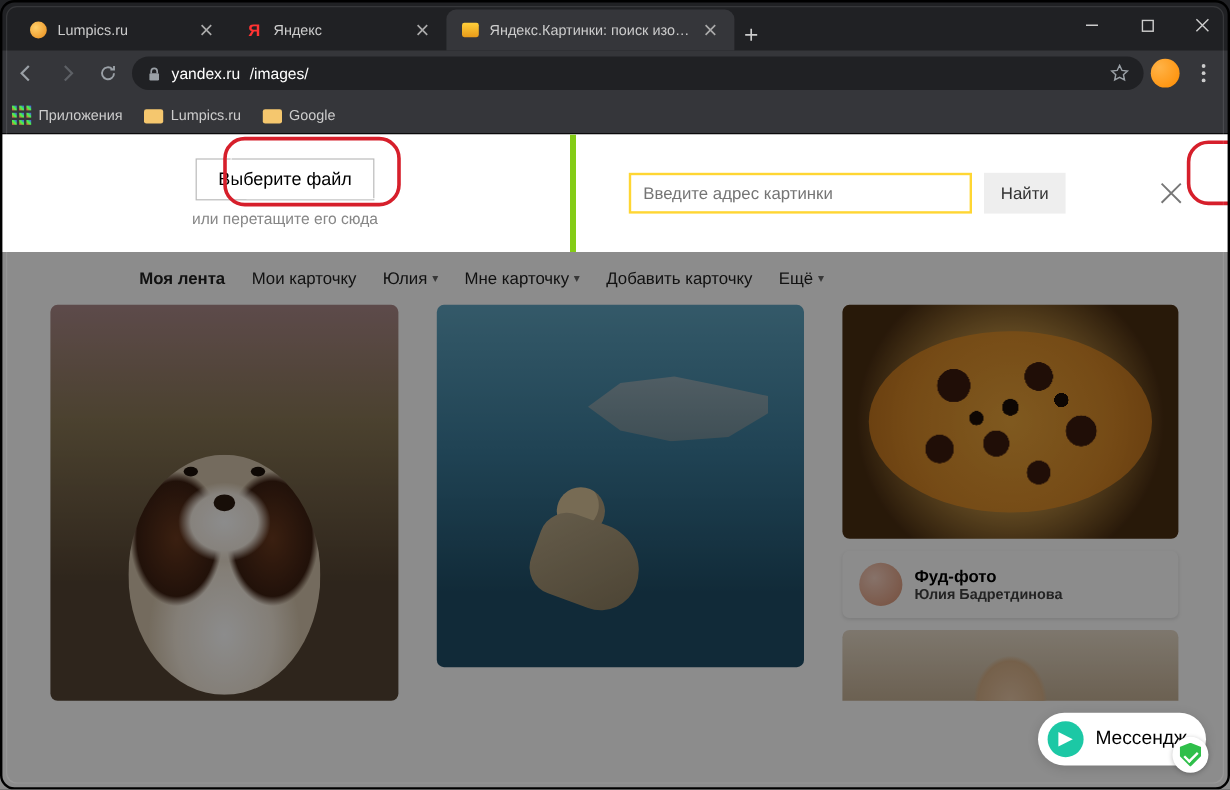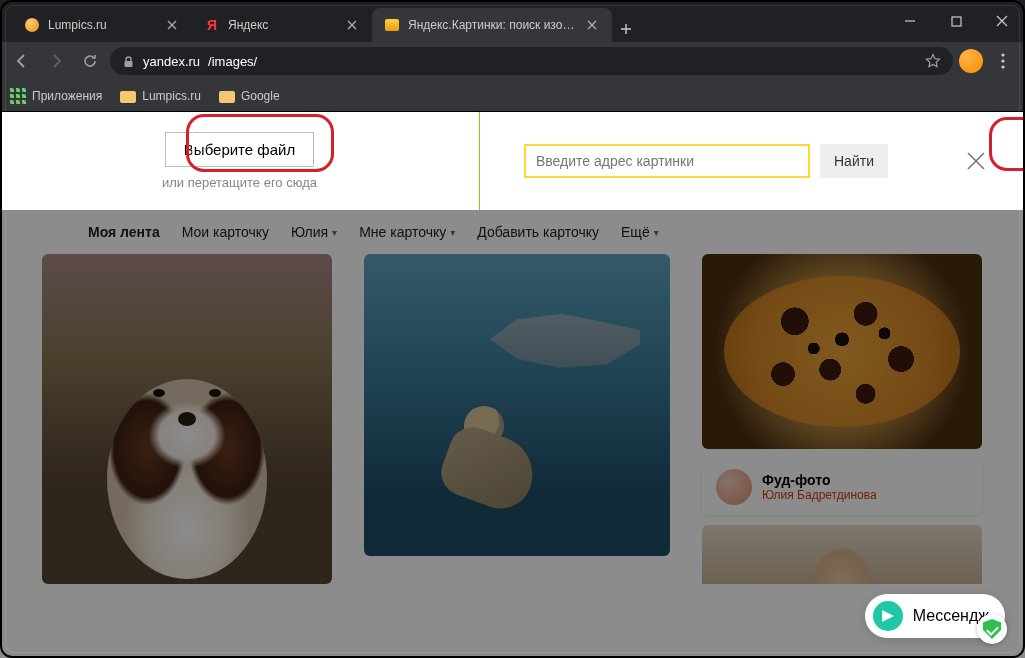--- a/index.html
+++ b/index.html
@@ -32,36 +32,36 @@
 .bookmarks { height: 32px; background: #35363a; display: flex; align-items: center; padding: 0 10px; gap: 18px; border-bottom: 1px solid #000; }
 .bm { display: flex; align-items: center; gap: 6px; color: #ccc; font-size: 12px; cursor: pointer; }
 .bm-ico { width: 16px; height: 16px; }
 .apps-ico { display: grid; grid-template-columns: repeat(3,4px); grid-template-rows: repeat(3,4px); gap: 2px; }
 .apps-ico span { background: linear-gradient(45deg,#f44,#4f4,#44f); width: 4px; height: 4px; }
 .folder-ico { background: #f5c76e; border-radius: 2px; width: 16px; height: 12px; position: relative; top: 1px; }
 
 .page { position: relative; height: calc(658px - 42px - 38px - 32px); background: #fff; overflow: hidden; }
 
 .upload-panel { height: 98px; background: #fff; display: flex; position: relative; z-index: 5; }
-.upload-left { flex: 0 0 480px; display: flex; flex-direction: column; align-items: center; justify-content: center; border-right: 1px solid #84cc16; position: relative; }
+.upload-left { flex: 0 0 480px; display: flex; flex-direction: column; align-items: center; justify-content: center; border-right: 5px solid #84cc16; position: relative; }
 .file-btn { padding: 8px 18px; border: 1px solid #bbb; background: #fff; font-size: 15px; cursor: pointer; }
 .drag-hint { margin-top: 8px; color: #868686; font-size: 13px; }
 .upload-right { flex: 1; display: flex; align-items: center; justify-content: flex-start; padding-left: 44px; gap: 10px; position: relative; }
 .url-input { width: 286px; height: 34px; border: 2px solid #ffd633; padding: 0 10px; font-size: 14px; outline: none; }
 .find-btn { height: 34px; padding: 0 14px; background: #eee; border: none; font-size: 14px; color: #333; cursor: pointer; }
 .close-x { position: absolute; right: 36px; top: 50%; transform: translateY(-50%); width: 26px; height: 26px; cursor: pointer; display: flex; align-items: center; justify-content: center; }
 
 .highlight-ring { position: absolute; border: 3px solid #d61f2b; border-radius: 18px; pointer-events: none; z-index: 6; }
 .highlight-ring::after { content: ""; position: absolute; inset: 3px; border: 1px solid rgba(255,255,255,.8); border-radius: 14px; }
 .ring1 { left: 186px; top: 2px; width: 148px; height: 58px; }
 .ring2 { left: 509px; top: 5px; width: 310px; height: 54px; }
 
 .dim-layer { position: absolute; left: 0; right: 0; top: 98px; bottom: 0; background: rgba(0,0,0,.45); z-index: 4; pointer-events: none; }
 
-.nav-row { height: 44px; display: flex; align-items: center; gap: 22px; padding-left: 88px; font-size: 14px; color: #222; }
+.nav-row { height: 44px; display: flex; align-items: center; gap: 22px; padding-left: 116px; font-size: 14px; color: #222; }
 .nav-item { display: flex; align-items: center; gap: 4px; cursor: pointer; }
 .nav-item.bold { font-weight: 700; }
 .chev { font-size: 10px; color: #666; }
 
 .gallery { display: flex; gap: 32px; padding: 0 42px; height: 330px; }
 .card { border-radius: 6px; overflow: hidden; position: relative; }
 .card1 { width: 290px; height: 330px; background: linear-gradient(180deg,#a88 0%,#875 30%,#543 70%); }
 .dog { position: absolute; inset: 0; }
 .dog::before { content: ""; position: absolute; left: 50%; top: 38%; width: 160px; height: 200px; transform: translateX(-50%); background: radial-gradient(ellipse 70px 60px at 50% 28%, #fff 0%, #f5ede3 40%, transparent 55%), radial-gradient(ellipse 55px 80px at 25% 35%, #6b3a1f 0%, #3d2012 60%, transparent 70%), radial-gradient(ellipse 55px 80px at 75% 35%, #6b3a1f 0%, #3d2012 60%, transparent 70%), radial-gradient(ellipse 90px 120px at 50% 75%, #fff 0%, #f0e6d8 45%, #d4c4ac 70%); border-radius: 50%; }
 .dog::after { content: ""; position: absolute; left: 50%; top: 48%; transform: translateX(-50%); width: 18px; height: 14px; background: #2b1a10; border-radius: 50%; box-shadow: -28px -26px 0 -3px #1a0f08, 28px -26px 0 -3px #1a0f08; }
@@ -75,21 +75,21 @@
 
 .card3 { width: 280px; height: 200px; background: radial-gradient(circle at 50% 50%, #d9b87a 0%, #c79848 35%, #4a2e12 75%); border-radius: 6px; }
 .pizza-top { position: absolute; inset: 22px; border-radius: 50%; background: radial-gradient(circle,#e8a33a 0%,#d68828 60%,#b86b1a 100%); }
 .pizza-top::before { content: ""; position: absolute; inset: 0; background: radial-gradient(circle 14px at 30% 30%, #3b1a0e 98%, transparent), radial-gradient(circle 12px at 60% 25%, #3b1a0e 98%, transparent), radial-gradient(circle 13px at 75% 55%, #3b1a0e 98%, transparent), radial-gradient(circle 11px at 45% 62%, #3b1a0e 98%, transparent), radial-gradient(circle 12px at 25% 65%, #3b1a0e 98%, transparent), radial-gradient(circle 10px at 60% 78%, #3b1a0e 98%, transparent), radial-gradient(circle 7px at 50% 42%, #1a0d06 98%, transparent), radial-gradient(circle 6px at 38% 48%, #1a0d06 98%, transparent), radial-gradient(circle 6px at 68% 38%, #1a0d06 98%, transparent); }
 
 .col3 { display: flex; flex-direction: column; gap: 10px; }
 .author-card { background: #fff; border-radius: 6px; padding: 10px 14px; display: flex; align-items: center; gap: 10px; box-shadow: 0 1px 3px rgba(0,0,0,.1); }
 .author-ava { width: 36px; height: 36px; border-radius: 50%; background: radial-gradient(circle at 35% 35%, #f5d0c0, #d89070); }
 .author-txt { display: flex; flex-direction: column; }
 .author-title { font-size: 14px; font-weight: 700; }
-.author-name { font-size: 12px; color: #c2410c; }
+.author-name { font-size: 12px; color: #404040; font-weight: bold; }
 .card4 { width: 280px; height: 60px; background: linear-gradient(180deg,#e5d9c7,#c4b095); border-radius: 6px 6px 0 0; overflow: hidden; position: relative; }
 .face { position: absolute; left: 50%; top: 10px; transform: translateX(-50%); width: 90px; height: 110px; background: radial-gradient(ellipse 44px 56px at 50% 46%,#e8c8a8 0%,#d6b088 62%,transparent 70%); border-radius: 50%; }
 
 .messenger-pill { position: absolute; right: 20px; bottom: 20px; height: 44px; background: #fff; border-radius: 22px; display: flex; align-items: center; gap: 10px; padding: 0 16px 0 8px; box-shadow: 0 2px 10px rgba(0,0,0,.15); z-index: 7; }
 .msgr-ico { width: 30px; height: 30px; border-radius: 50%; background: #1cc8a5; position: relative; }
 .msgr-ico::before { content: ""; position: absolute; left: 9px; top: 9px; border-left: 12px solid #fff; border-top: 6px solid transparent; border-bottom: 6px solid transparent; }
 .shield-badge { position: absolute; right: 18px; bottom: 14px; width: 30px; height: 30px; border-radius: 50%; background: #fff; display: flex; align-items: center; justify-content: center; z-index: 8; box-shadow: 0 1px 4px rgba(0,0,0,.25); }
 .shield { width: 18px; height: 20px; background: #2fbf4a; clip-path: polygon(50% 0,100% 18%,100% 55%,50% 100%,0 55%,0 18%); position: relative; }
 .shield::after { content: ""; position: absolute; left: 4px; top: 7px; width: 9px; height: 5px; border-left: 2px solid #fff; border-bottom: 2px solid #fff; transform: rotate(-45deg); }
 

